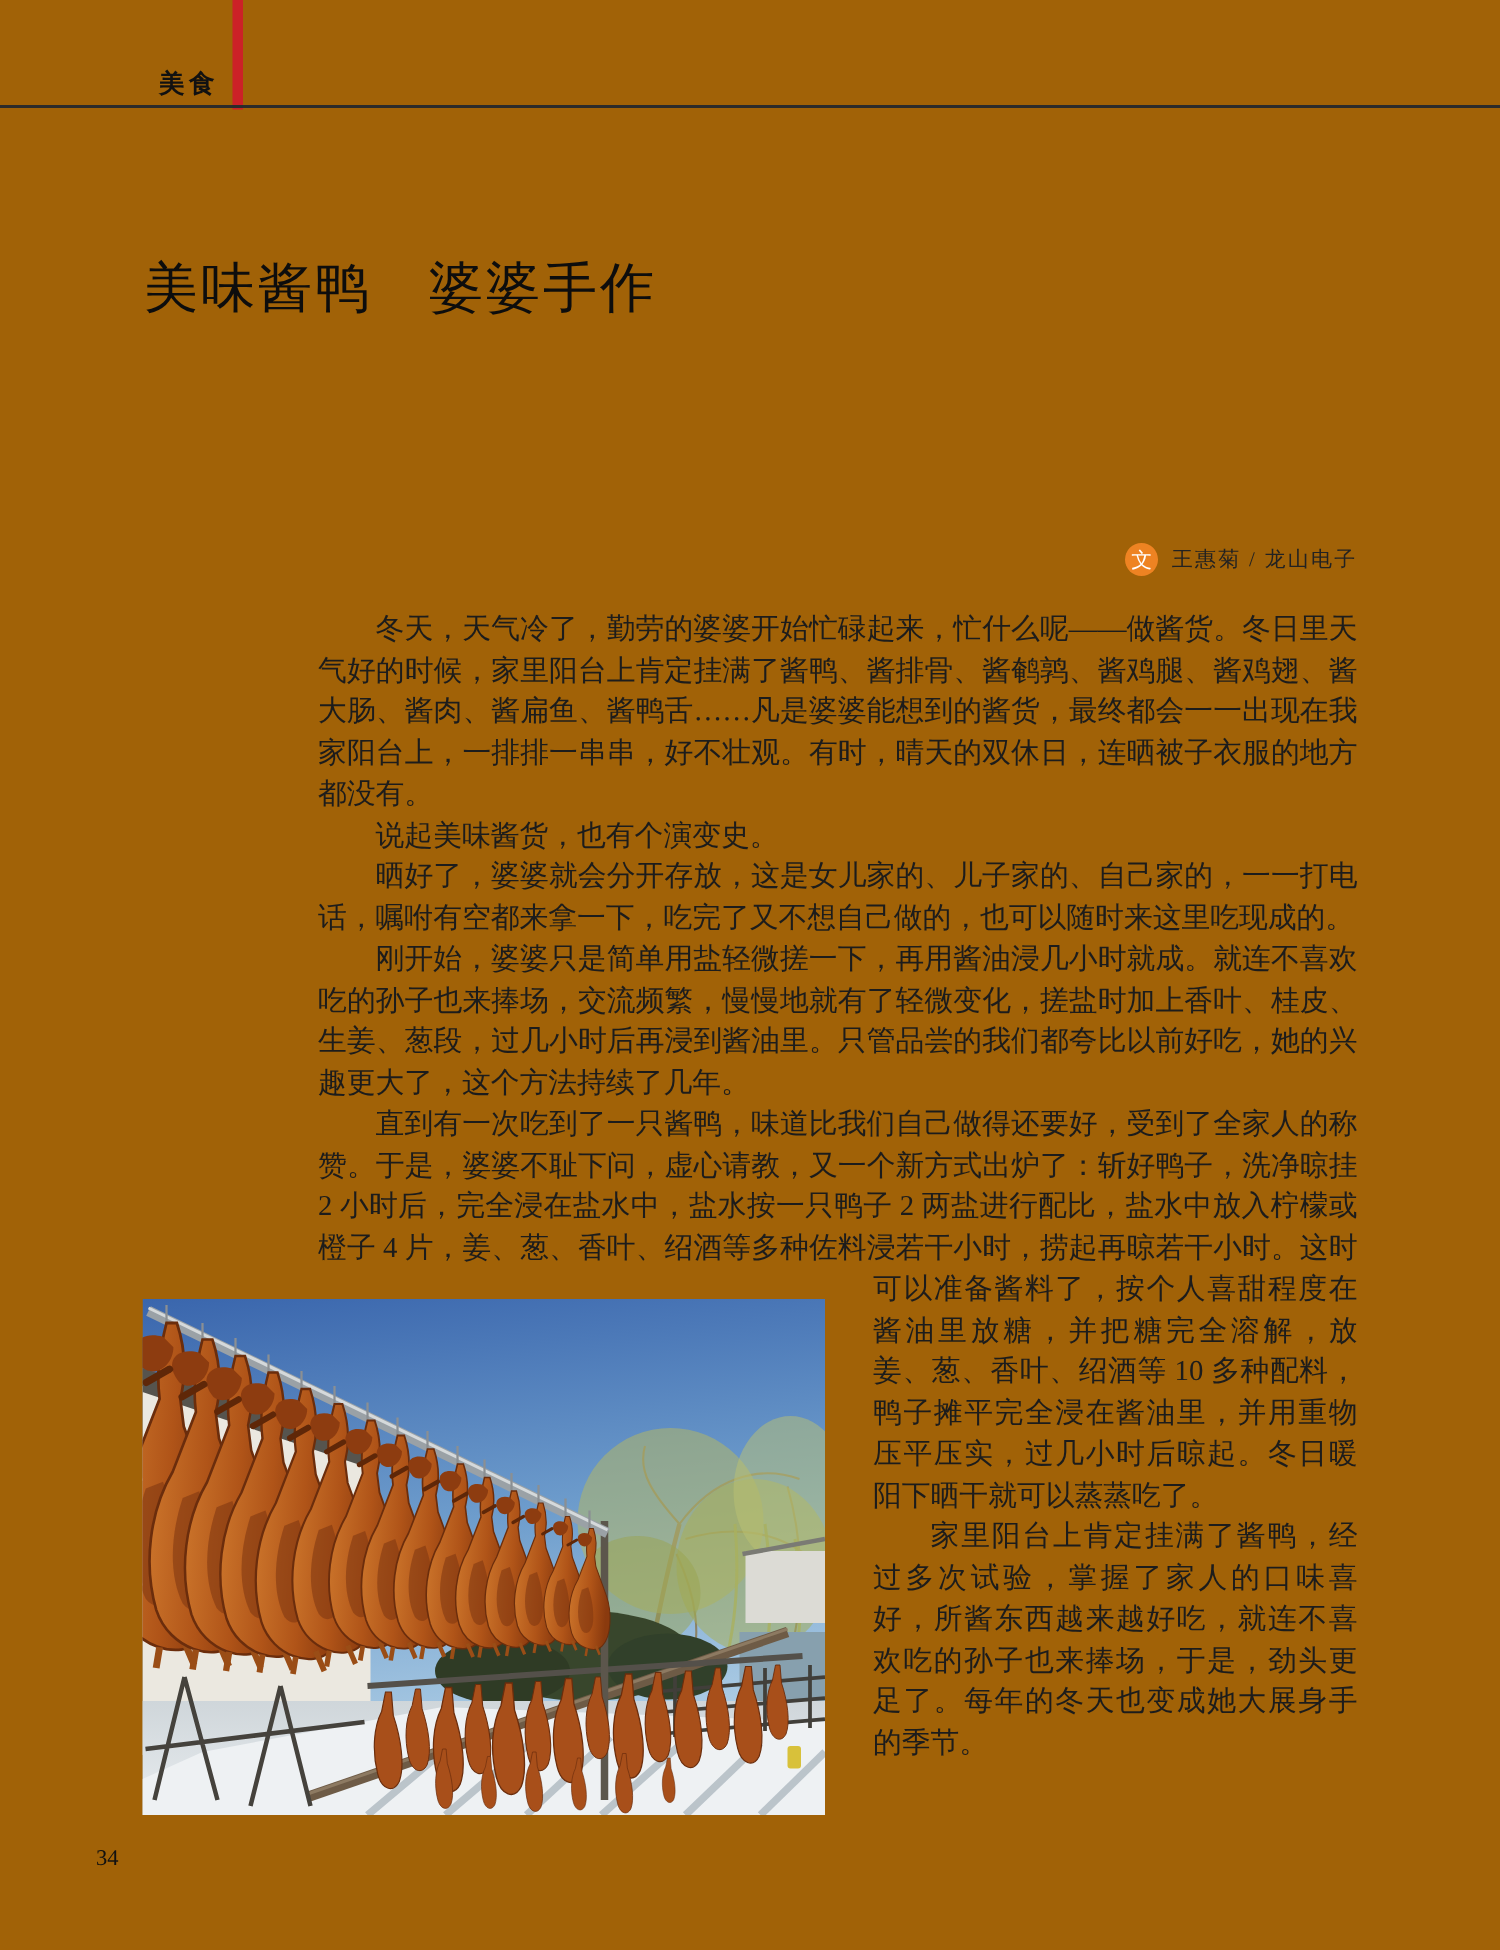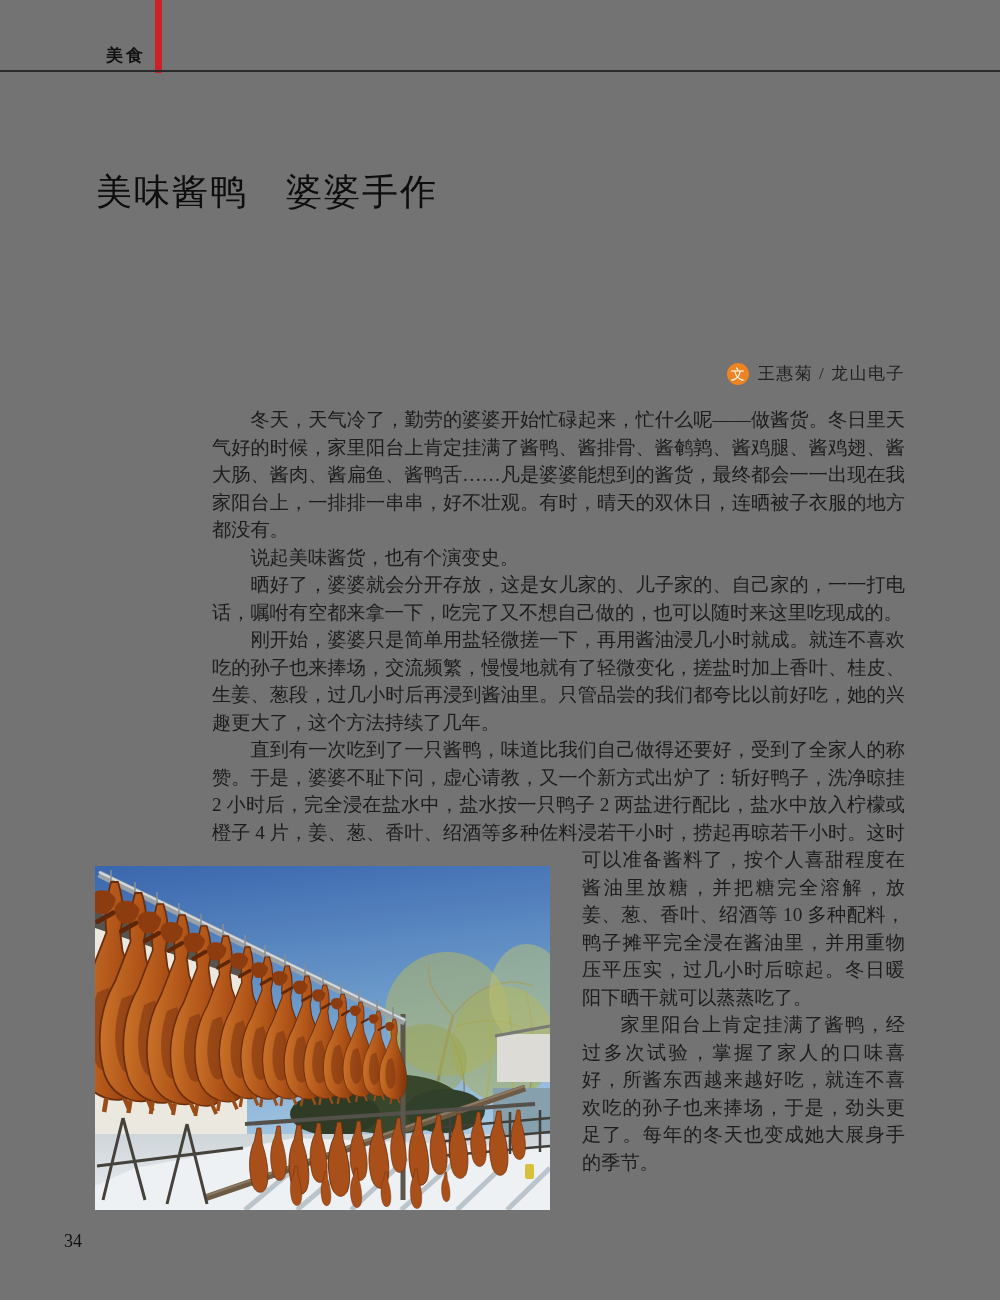--- a/index.html
+++ b/index.html
@@ -1,18 +1,18 @@
 <!DOCTYPE html>
 <html><head>
 <meta charset="utf-8">
 <style>
   html,body{margin:0;padding:0;}
   body{background:#888;}
   .page{
-    position:relative;width:1000px;height:1300px;background:#737373;
+    position:relative;width:1000px;height:1300px;background:#a16207;
     margin:0 auto;overflow:hidden;
     font-family:"Liberation Serif","DejaVu Serif",serif;color:#1c1c1c;
   }
   .red-bar{position:absolute;left:155px;top:0;width:7px;height:73px;background:#cc2127;}
   .top-rule{position:absolute;left:0;top:70px;width:1000px;height:2px;background:#2b2b2b;}
   .category{
     position:absolute;left:106px;top:44px;
     font-family:"Liberation Sans","DejaVu Sans",sans-serif;
     font-size:17px;font-weight:bold;letter-spacing:3px;color:#111;
   }
@@ -24,36 +24,36 @@
   .byline{
     position:absolute;right:95px;top:362px;
     display:flex;align-items:center;gap:9px;
   }
   .byline .badge{
     width:22px;height:22px;border-radius:50%;background:#ee8322;
     color:#fff;font-family:"Liberation Sans","DejaVu Sans",sans-serif;
     font-size:14px;line-height:22px;text-align:center;flex:0 0 auto;
   }
   .byline .credit{
-    font-size:17px;letter-spacing:1.5px;color:#222;
+    font-size:14px;letter-spacing:1.5px;color:#222;
   }
   .article{
     position:absolute;left:212px;top:406px;width:693px;
     font-size:19.2px;line-height:27.5px;
     text-align:justify;text-justify:inter-ideograph;
   }
   .article p{margin:0;padding:0;text-indent:2em;}
   .photo{
     float:left;width:455px;height:344px;
     margin:20px 32px 14px -117px;
   }
   .photo svg{display:block;width:455px;height:344px;}
   .page-number{
     position:absolute;left:64px;top:1231px;
-    font-size:18px;color:#111;
+    font-size:15px;color:#111;
   }
 </style>
 </head>
 <body>
 
 <div class="page">
 
   <div class="red-bar"></div>
   <div class="top-rule"></div>
   <div class="category">美食</div>

